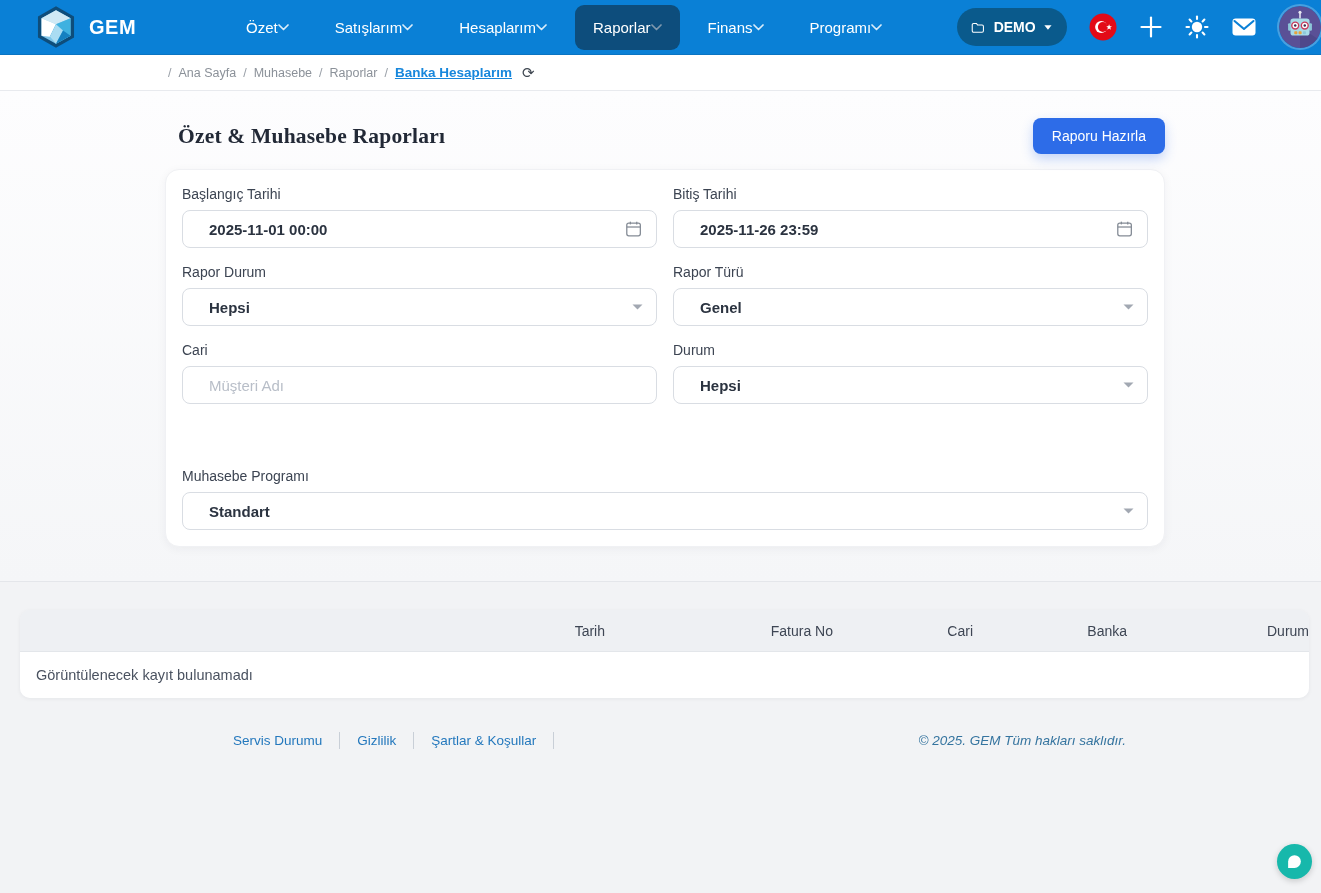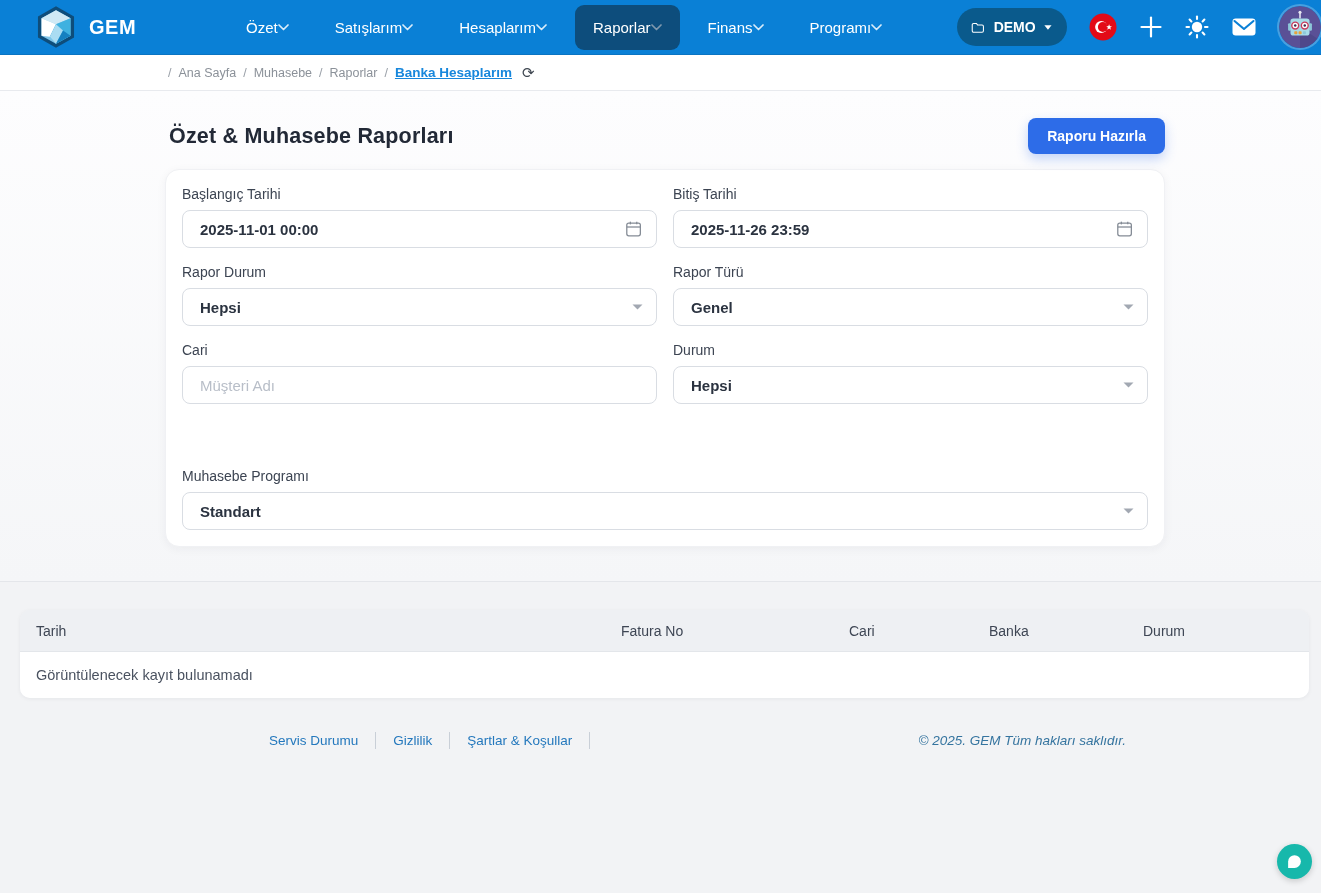--- a/index.html
+++ b/index.html
@@ -60,49 +60,49 @@
     border-bottom:1px solid #e4e6ea;
     padding-bottom:34px;
   }
   .page-head {
     width:1000px; margin:22px 0 0 165px;
     display:flex; align-items:center; justify-content:space-between; height:46px;
   }
   .page-title { font-size:21.5px; font-weight:600; color:#222936; letter-spacing:.2px; }
   .primary-btn {
     background:#2d6ce8; color:#fff; border:none; border-radius:8px;
-    font-family:inherit; font-size:14px; font-weight:700; padding:10px 19px;
+    font-family:inherit; font-size:14px; font-weight:400; padding:10px 19px;
     cursor:pointer; box-shadow:0 5px 12px rgba(45,108,232,.28);
   }
   .filter-card {
     width:1000px; margin:10px 0 0 165px; background:#fff;
     border:1px solid #f0f1f4; border-radius:14px;
     box-shadow:0 2px 10px rgba(30,40,60,.05);
     padding:16px;
   }
   .filter-grid { display:grid; grid-template-columns:repeat(2,1fr); gap:16px; }
   .field label { display:block; font-size:14px; font-weight:500; color:#3c4452; margin-bottom:8px; }
   .control {
     height:38px; border:1px solid #d9dde3; border-radius:8px; background:#fff;
     display:flex; align-items:center; justify-content:space-between;
-    padding:0 13px 0 17px; cursor:pointer;
+    padding:0 13px 0 26px; cursor:pointer;
   }
   .control .val { font-size:15px; font-weight:600; color:#2b3340; }
   .control input {
     border:none; outline:none; padding:0; width:100%;
     font-family:inherit; font-size:15px; font-weight:600; color:#2b3340; background:transparent;
   }
   .control input::placeholder { color:#b8bec8; font-weight:400; }
   .cal-icon rect, .cal-icon line { stroke:#848b95; stroke-width:1.6; fill:none; }
   .caret-icon { flex:0 0 auto; }
   .span2 { grid-column:span 2;margin-top:48px; }
 
   
   .content-bottom { flex:1; background:#f2f3f5; position:relative; }
-  .table-card { margin:28px 12px 0 20px; border-radius:10px; box-shadow:0 1px 4px rgba(20,30,50,.06); }
+  .table-card { margin:28px 12px 0 20px; border-radius:10px; box-shadow:0 1px 4px rgba(20,30,50,.06);text-align:right; }
   .t-header {
     display:flex; align-items:center; height:42px; background:#eef0f3;
     border-radius:10px 10px 0 0; border-bottom:1px solid #e3e6ea;
     font-size:14px; color:#3e4654;
   }
   .th { padding-left:16px; }
   .th:nth-child(1){ flex:0 0 585px; }
   .th:nth-child(2){ flex:0 0 228px; }
   .th:nth-child(3){ flex:0 0 140px; }
   .th:nth-child(4){ flex:0 0 154px; }
@@ -110,21 +110,21 @@
   .t-empty {
     background:#fff; height:46px; border-radius:0 0 10px 10px;
     display:flex; align-items:center; padding-left:16px;
     font-size:14.5px; color:#4a5260;
   }
 
   .footer {
     width:1000px; margin:34px 0 0 165px;
     display:flex; align-items:center; justify-content:space-between; font-size:13.5px;
   }
-  .f-links { display:flex; align-items:center; margin-left:104px; }
+  .f-links { display:flex; align-items:center; margin-left:68px; }
   .f-link { color:#2478bd; cursor:pointer; white-space:nowrap; }
   .f-sep { width:1px; height:17px; background:#c9cfd7; margin:0 17px; }
   .f-copy { color:#35749f; margin-right:39px;font-style:italic; }
 
   .chat-fab {
     position:absolute; right:9px; bottom:14px; width:35px; height:35px;
     border-radius:50%; background:#17b8ab; display:flex; align-items:center; justify-content:center;
     cursor:pointer; box-shadow:0 2px 6px rgba(0,0,0,.18);
   }
 </style>
@@ -262,21 +262,21 @@
   <span class="crumb">Muhasebe</span>
   <span class="crumb-sep">/</span>
   <span class="crumb">Raporlar</span>
   <span class="crumb-sep">/</span>
   <span class="crumb-active">Banka Hesaplarım</span>
   <span class="refresh">⟳</span>
 </div>
 
 <section class="content-top">
   <div class="page-head">
-    <h1 class="page-title" style="margin:4px;">Özet &amp; Muhasebe Raporları</h1>
+    <h1 class="page-title" style="margin:13px;font-family:Liberation Serif, serif;">Özet &amp; Muhasebe Raporları</h1>
     <button class="primary-btn">Raporu Hazırla</button>
   </div>
 
   <div class="filter-card">
     <div class="filter-grid">
 
       <div class="field">
         <label>Başlangıç Tarihi</label>
         <div class="control">
           <input type="text" value="2025-11-01 00:00" style="">

